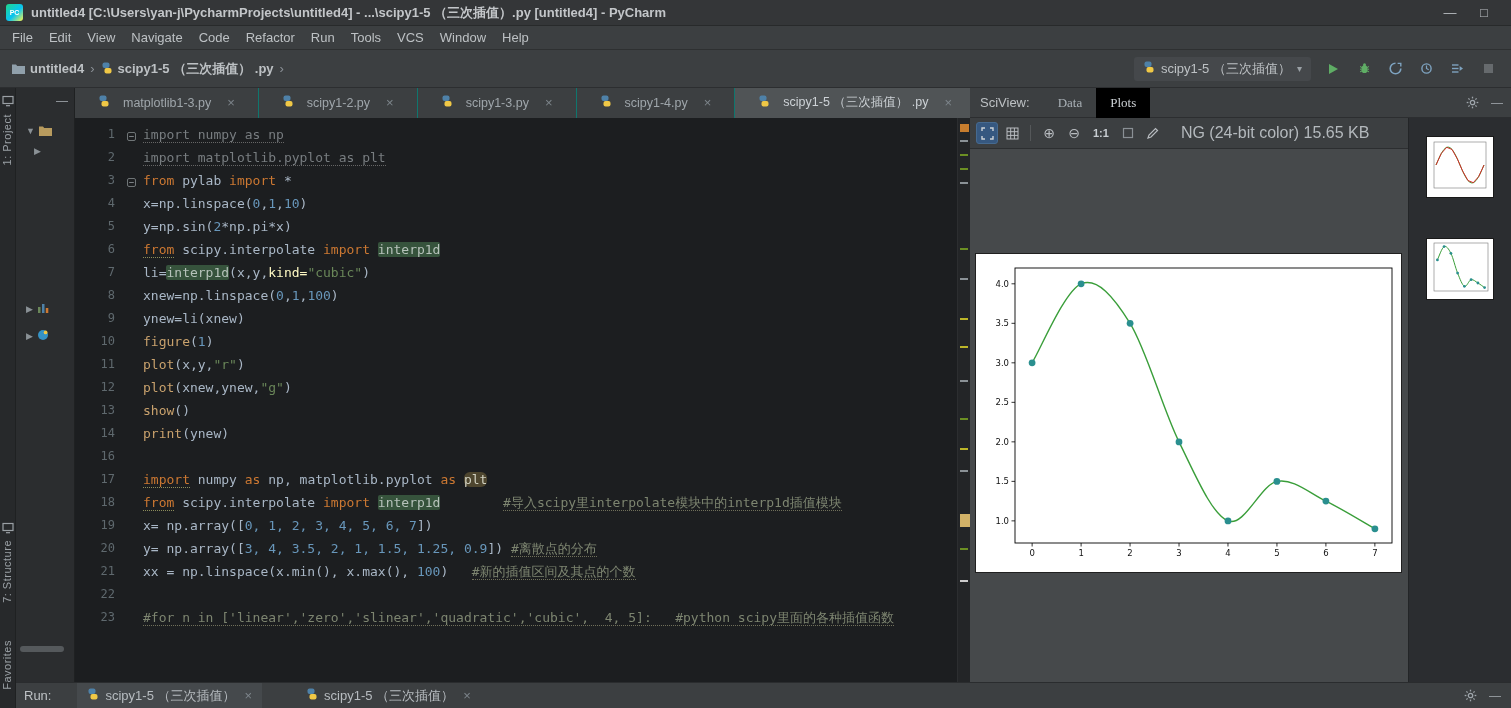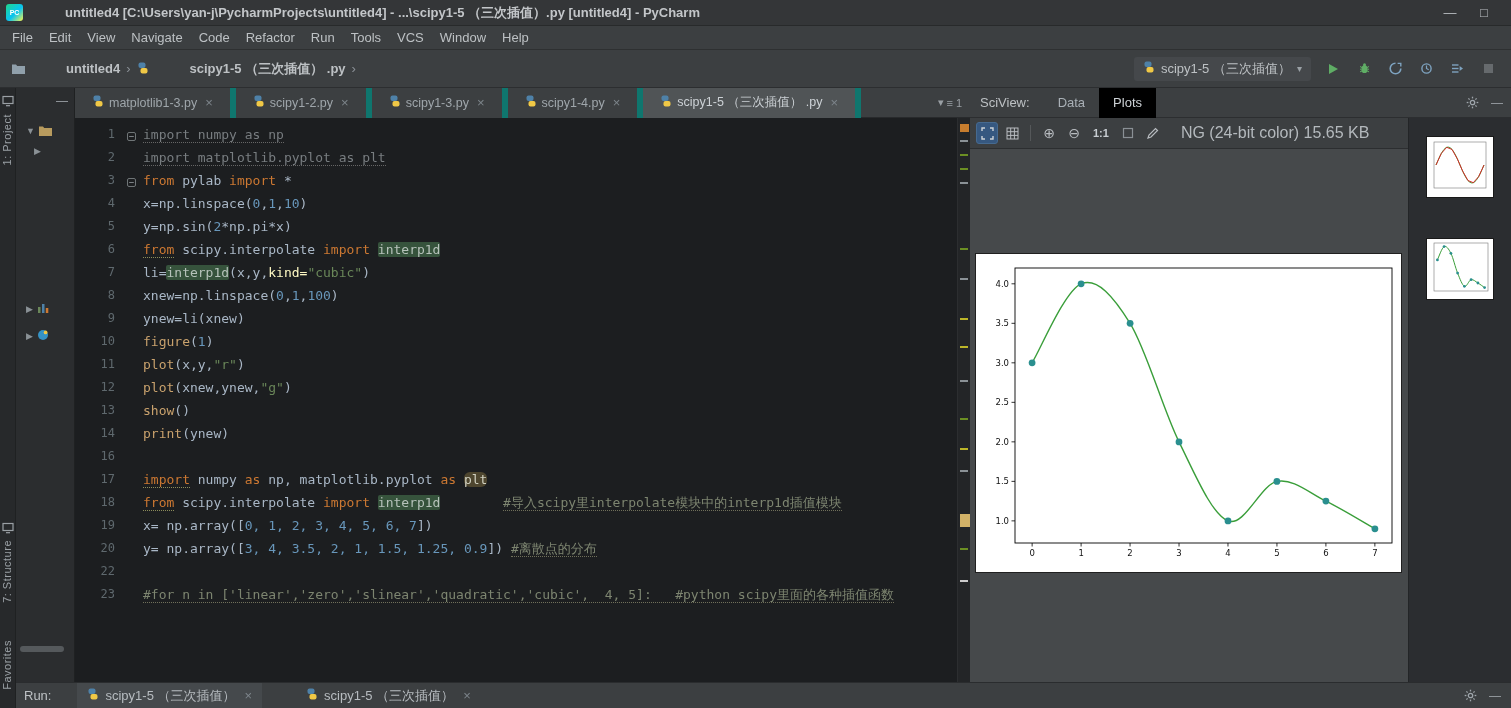--- a/index.html
+++ b/index.html
@@ -2,39 +2,39 @@
 <html><head>
 <meta charset="utf-8">
 <style>
   * { margin:0; padding:0; box-sizing:border-box; }
   html,body { width:1511px; height:708px; overflow:hidden; background:#1c1e20;
               font-family:"Liberation Sans", sans-serif; }
   #app { position:relative; width:1511px; height:708px; background:#2b2d2f; }
 
   
   .titlebar { position:absolute; left:0; top:0; width:1511px; height:26px; background:#343638;
-              display:flex; align-items:center; border-bottom:1px solid #282a2b;gap:34px; }
+              display:flex; align-items:center; border-bottom:1px solid #282a2b; }
   .app-logo { width:17px; height:17px; margin:0 8px 0 6px; border-radius:3px;
               background:linear-gradient(135deg,#21d789,#07c3f2 55%,#fcf84a);
               color:#fff; font-size:7px; font-weight:bold; display:flex; align-items:center; justify-content:center; }
   .title-text { color:#c3c6c9; font-size:13px; font-weight:bold; white-space:nowrap; }
   .win-controls { margin-left:auto; display:flex; margin-right:10px; }
   .win-btn { width:34px; text-align:center; color:#b9bec2; font-size:13px; cursor:default; }
 
   
   .menubar { position:absolute; left:0; top:26px; width:1511px; height:24px; background:#3c3f41;
              display:flex; align-items:center; padding-left:4px; border-bottom:1px solid #2e3031; }
   .menu-item { color:#bdc1c4; font-size:13px; padding:2px 8px; }
 
   
   .navbar { position:absolute; left:0; top:50px; width:1511px; height:38px; background:#3c3f41;
             display:flex; align-items:center; border-bottom:1px solid #2c2e30; }
   .breadcrumb { display:flex; align-items:center; margin-left:12px; gap:4px; }
   .crumb { display:flex; align-items:center; gap:5px; }
-  .crumb-label { color:#bdc1c4; font-size:13px; font-weight:bold;margin-left:36px; }
+  .crumb-label { color:#bdc1c4; font-size:13px; font-weight:bold; }
   .crumb-sep { color:#8a9096; font-size:13px; padding:0 2px; }
   .nav-right { margin-left:auto; margin-right:14px; display:flex; align-items:center; gap:13px; }
   .run-config { display:flex; align-items:center; gap:6px; background:#45484b; padding:3px 9px;
                 border-radius:3px; }
   .run-config span { color:#bdc1c4; font-size:13px; }
   .run-config .chev { color:#9aa0a5; font-size:10px; }
   .tool-btn { width:18px; height:18px; display:flex; align-items:center; justify-content:center; }
   .tool-btn.disabled { opacity:.55; }
 
   
@@ -48,22 +48,22 @@
                   border-right:1px solid #1f2122; }
   .pp-hide { position:absolute; right:6px; top:6px; color:#9aa0a5; font-size:12px; }
   .pp-row { position:absolute; display:flex; align-items:center; gap:4px; }
   .pp-arrow { color:#8a9196; font-size:9px; }
   .pp-thumb { position:absolute; left:4px; top:558px; width:44px; height:6px; background:#55595c; border-radius:3px; }
 
   
   .editorcol { position:absolute; left:75px; top:88px; width:895px; height:594px; }
   .tabbar { height:30px; background:#3c3f41; display:flex; align-items:center; border-bottom:1px solid #282a2c; }
   .tabs { display:flex; height:30px; }
-  .etab { display:flex; align-items:center; gap:5px; padding:0 17px; height:30px; background:#3c3f41;
-          border-right:6px solid #0f766e; color:#9fa6ab; font-size:12.5px; white-space:nowrap; }
+  .etab { display:flex; align-items:center; gap:13px; padding:0 23px; height:30px; background:#3c3f41;
+          border-right:1px solid #0f766e; color:#9fa6ab; font-size:12.5px; white-space:nowrap; }
   .etab.active { background:#505456; color:#cdd2d6; }
   .tab-close { color:#7d858b; font-size:13px; margin-left:3px; }
   .tab-overflow { margin-left:auto; margin-right:8px; color:#9aa0a5; font-size:11px; display:flex; gap:3px; align-items:center; }
 
   .editor { position:relative; height:564px; background:#1c1e20; overflow:hidden; }
   .code-scroll { position:absolute; left:0; right:13px; top:0; bottom:0; padding-top:5px; overflow:hidden; }
   .code-line { display:flex; height:23px; line-height:23px; font-family:"DejaVu Sans Mono", monospace; font-size:13px; }
   .gutter-num { flex:none; width:52px; text-align:right; padding-right:12px; color:#5f696e; font-size:12px; }
   .fold-col { flex:none; width:16px; }
   .fold-box { display:inline-block; width:9px; height:9px; margin-top:6px; border:1px solid #6f7577;
@@ -78,21 +78,21 @@
   .tk-hl{color:#b6c2ba; background:#36533c; border-radius:2px}
   .tk-hl2{color:#d0d0c0; background:#4e462f; border-radius:6px}
   .stripe { position:absolute; right:0; top:0; width:13px; height:564px; background:#232527; border-left:1px solid #2c2e30; }
   .stripe-mark { position:absolute; left:2px; }
 
   
   .rightpanel { position:absolute; left:970px; top:88px; width:541px; height:594px; background:#3c3f41; }
   .sv-header { height:30px; display:flex; align-items:center; background:#3c3f41; border-bottom:1px solid #2c2e30; }
   .sv-title { color:#bdc1c4; font-size:13px; margin-left:10px; }
   .sv-tabs { display:flex; margin-left:14px; height:30px; align-items:stretch; }
-  .sv-tab { display:flex; align-items:center; padding:0 14px; color:#a9b0b6; font-size:13px; }
+  .sv-tab { display:flex; align-items:center; padding:0 14px; color:#a9b0b6; font-size:13px;font-family:Liberation Serif, serif; }
   .sv-tab.active { background:#000000; color:#ced3d7; }
   .sv-right { margin-left:auto; margin-right:8px; display:flex; gap:12px; align-items:center; color:#9aa0a5; }
   .icon-btn { font-size:12px; color:#9aa0a5; display:flex; align-items:center; }
   .sv-body { display:flex; height:564px; }
   .sv-content { width:438px; display:flex; flex-direction:column; }
   .sv-toolbar { height:31px; background:#3c3f41; border-bottom:1px solid #2c2e30; display:flex;
                 align-items:center; padding-left:6px; gap:3px; }
   .sv-btn { width:22px; height:22px; display:flex; align-items:center; justify-content:center;
             color:#b8bcc0; font-size:14px; border-radius:3px; }
   .sv-btn.pressed { background:#365880; border:1px solid #466a90; }
@@ -403,20 +403,25 @@
           </div>
           <div class="code-line">
             <span class="gutter-num">19</span>
             <span class="fold-col"></span>
             <span class="code-text"><span class="tk-txt">x= np.array([</span><span class="tk-num">0, 1, 2, 3, 4, 5, 6, 7</span><span class="tk-txt">])</span></span>
           </div>
           <div class="code-line">
             <span class="gutter-num">20</span>
             <span class="fold-col"></span>
             <span class="code-text"><span class="tk-txt">y= np.array([</span><span class="tk-num">3, 4, 3.5, 2, 1, 1.5, 1.25, 0.9</span><span class="tk-txt">]) </span><span class="tk-com">#离散点的分布</span></span>
+          </div>
+          <div class="code-line">
+            <span class="gutter-num">21</span>
+            <span class="fold-col"></span>
+            <span class="code-text"><span class="tk-txt">xx = np.linspace(x.min(), x.max(), </span><span class="tk-num">100</span><span class="tk-txt">)   </span><span class="tk-com">#新的插值区间及其点的个数</span></span>
           </div>
           <div class="code-line">
             <span class="gutter-num">22</span>
             <span class="fold-col"></span>
           </div>
           <div class="code-line">
             <span class="gutter-num">23</span>
             <span class="fold-col"></span>
             <span class="code-text"><span class="tk-com">#for n in ['linear','zero','slinear','quadratic','cubic',  4, 5]:   #python scipy里面的各种插值函数</span></span>
           </div>

